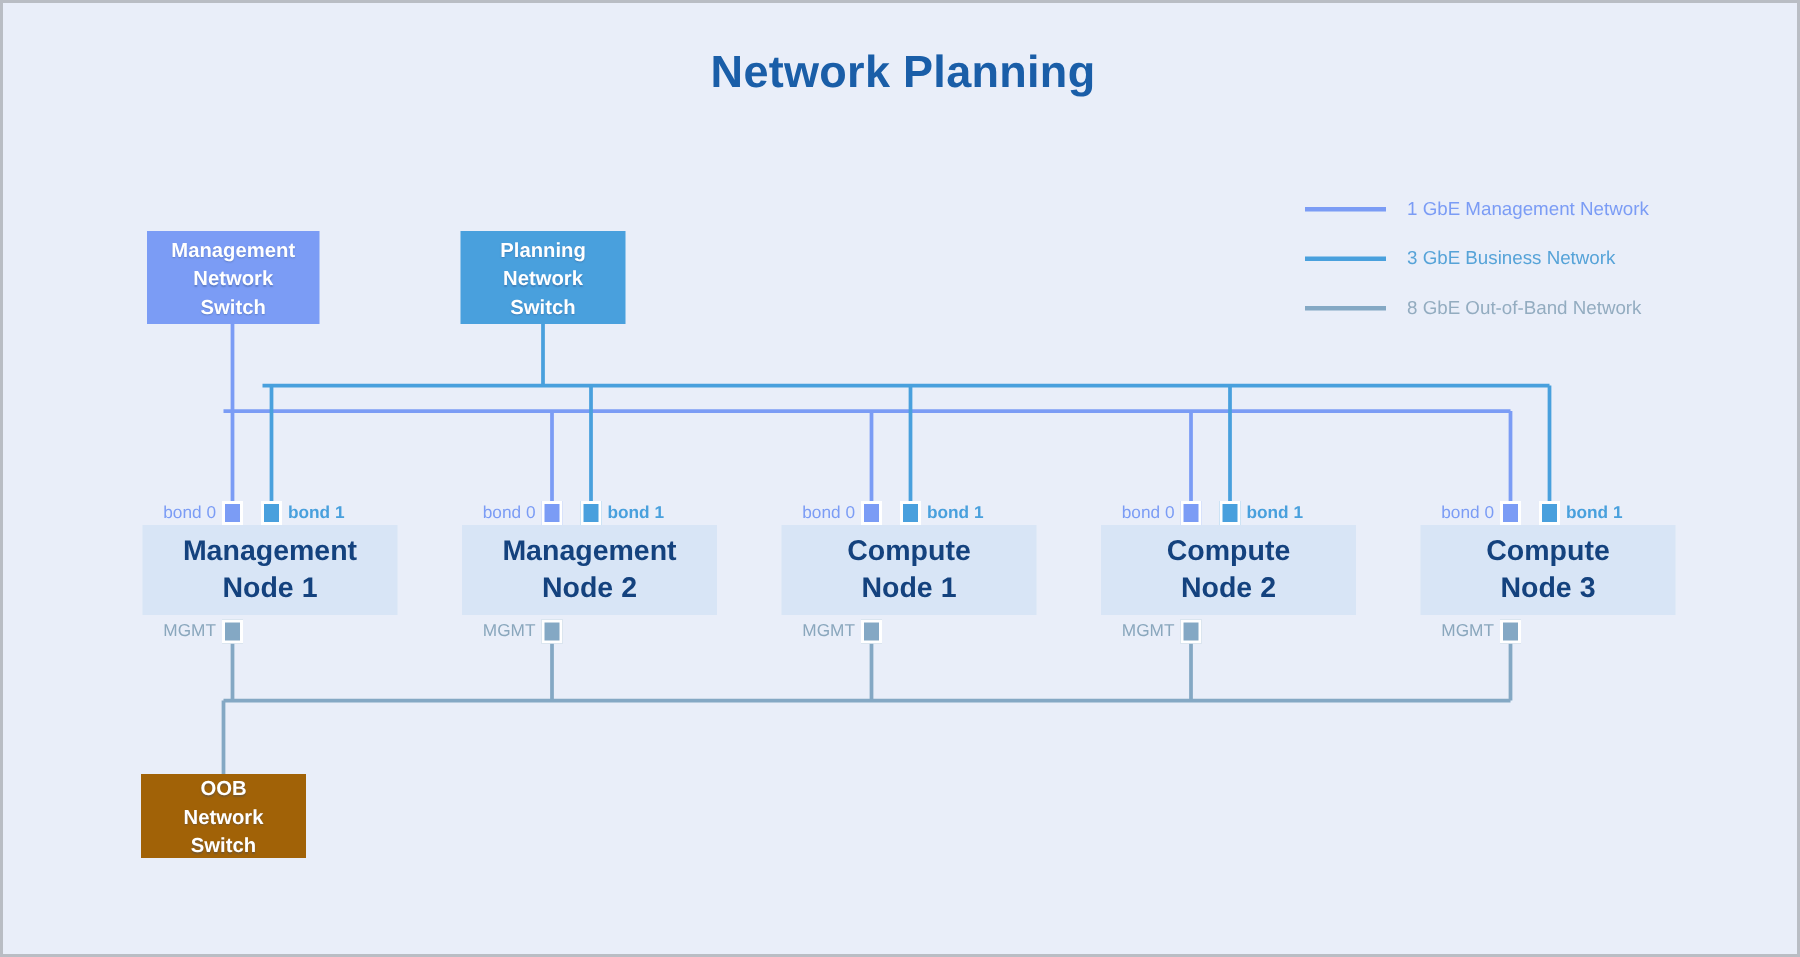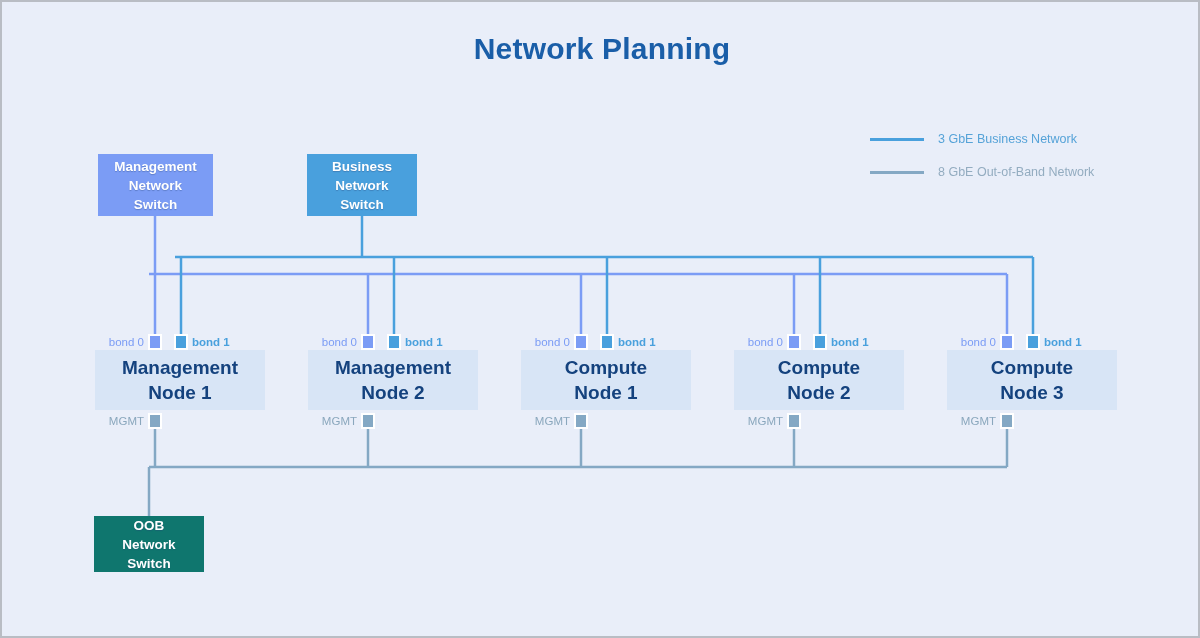--- a/index.html
+++ b/index.html
@@ -139,41 +139,45 @@
       <line x1="579" y1="427" x2="579" y2="465" stroke="#84a8c4" stroke-width="2.5"></line>
       <line x1="792" y1="427" x2="792" y2="465" stroke="#84a8c4" stroke-width="2.5"></line>
       <line x1="1005" y1="427" x2="1005" y2="465" stroke="#84a8c4" stroke-width="2.5"></line>
       <line x1="147" y1="465" x2="147" y2="514" stroke="#84a8c4" stroke-width="2.5"></line>
     </svg>
 
   <div class="page-title" style="color: rgb(26, 94, 168);">Network Planning</div>
 
   <div class="legend" id="legend">
       <div class="legend-row">
+        <div class="legend-swatch" style="background: rgb(123, 156, 245);"></div>
+        <div class="legend-label" style="color: rgb(123, 156, 245);">1 GbE Management Network</div>
+      </div>
+      <div class="legend-row">
         <div class="legend-swatch" style="background: rgb(73, 160, 221);"></div>
         <div class="legend-label" style="color: rgb(86, 163, 216);">3 GbE Business Network</div>
       </div>
       <div class="legend-row">
         <div class="legend-swatch" style="background: rgb(132, 168, 196);"></div>
         <div class="legend-label" style="color: rgb(147, 172, 192);">8 GbE Out-of-Band Network</div>
       </div>
     </div>
 
   <div id="switch-layer">
       <div class="switch-box" style="left: 96px; top: 152px; width: 115px; height: 62px; background: rgb(123, 156, 245);">
         <div>Management</div>
         <div>Network</div>
         <div>Switch</div>
       </div>
       <div class="switch-box" style="left: 305px; top: 152px; width: 110px; height: 62px; background: rgb(73, 160, 221);">
-        <div>Business</div>
+        <div>Planning</div>
         <div>Network</div>
         <div>Switch</div>
       </div>
-      <div class="switch-box" style="left: 92px; top: 514px; width: 110px; height: 56px; background: #0f766e;">
+      <div class="switch-box" style="left: 92px; top: 514px; width: 110px; height: 56px; background: #a16207;">
         <div>OOB</div>
         <div>Network</div>
         <div>Switch</div>
       </div>
     </div>
   <div id="node-layer">
       <div class="node-box" style="left: 93px; top: 348px; width: 170px; height: 60px; background: rgb(216, 229, 246); color: rgb(20, 66, 126);">
         <div>Management</div>
         <div>Node 1</div>
       </div>

